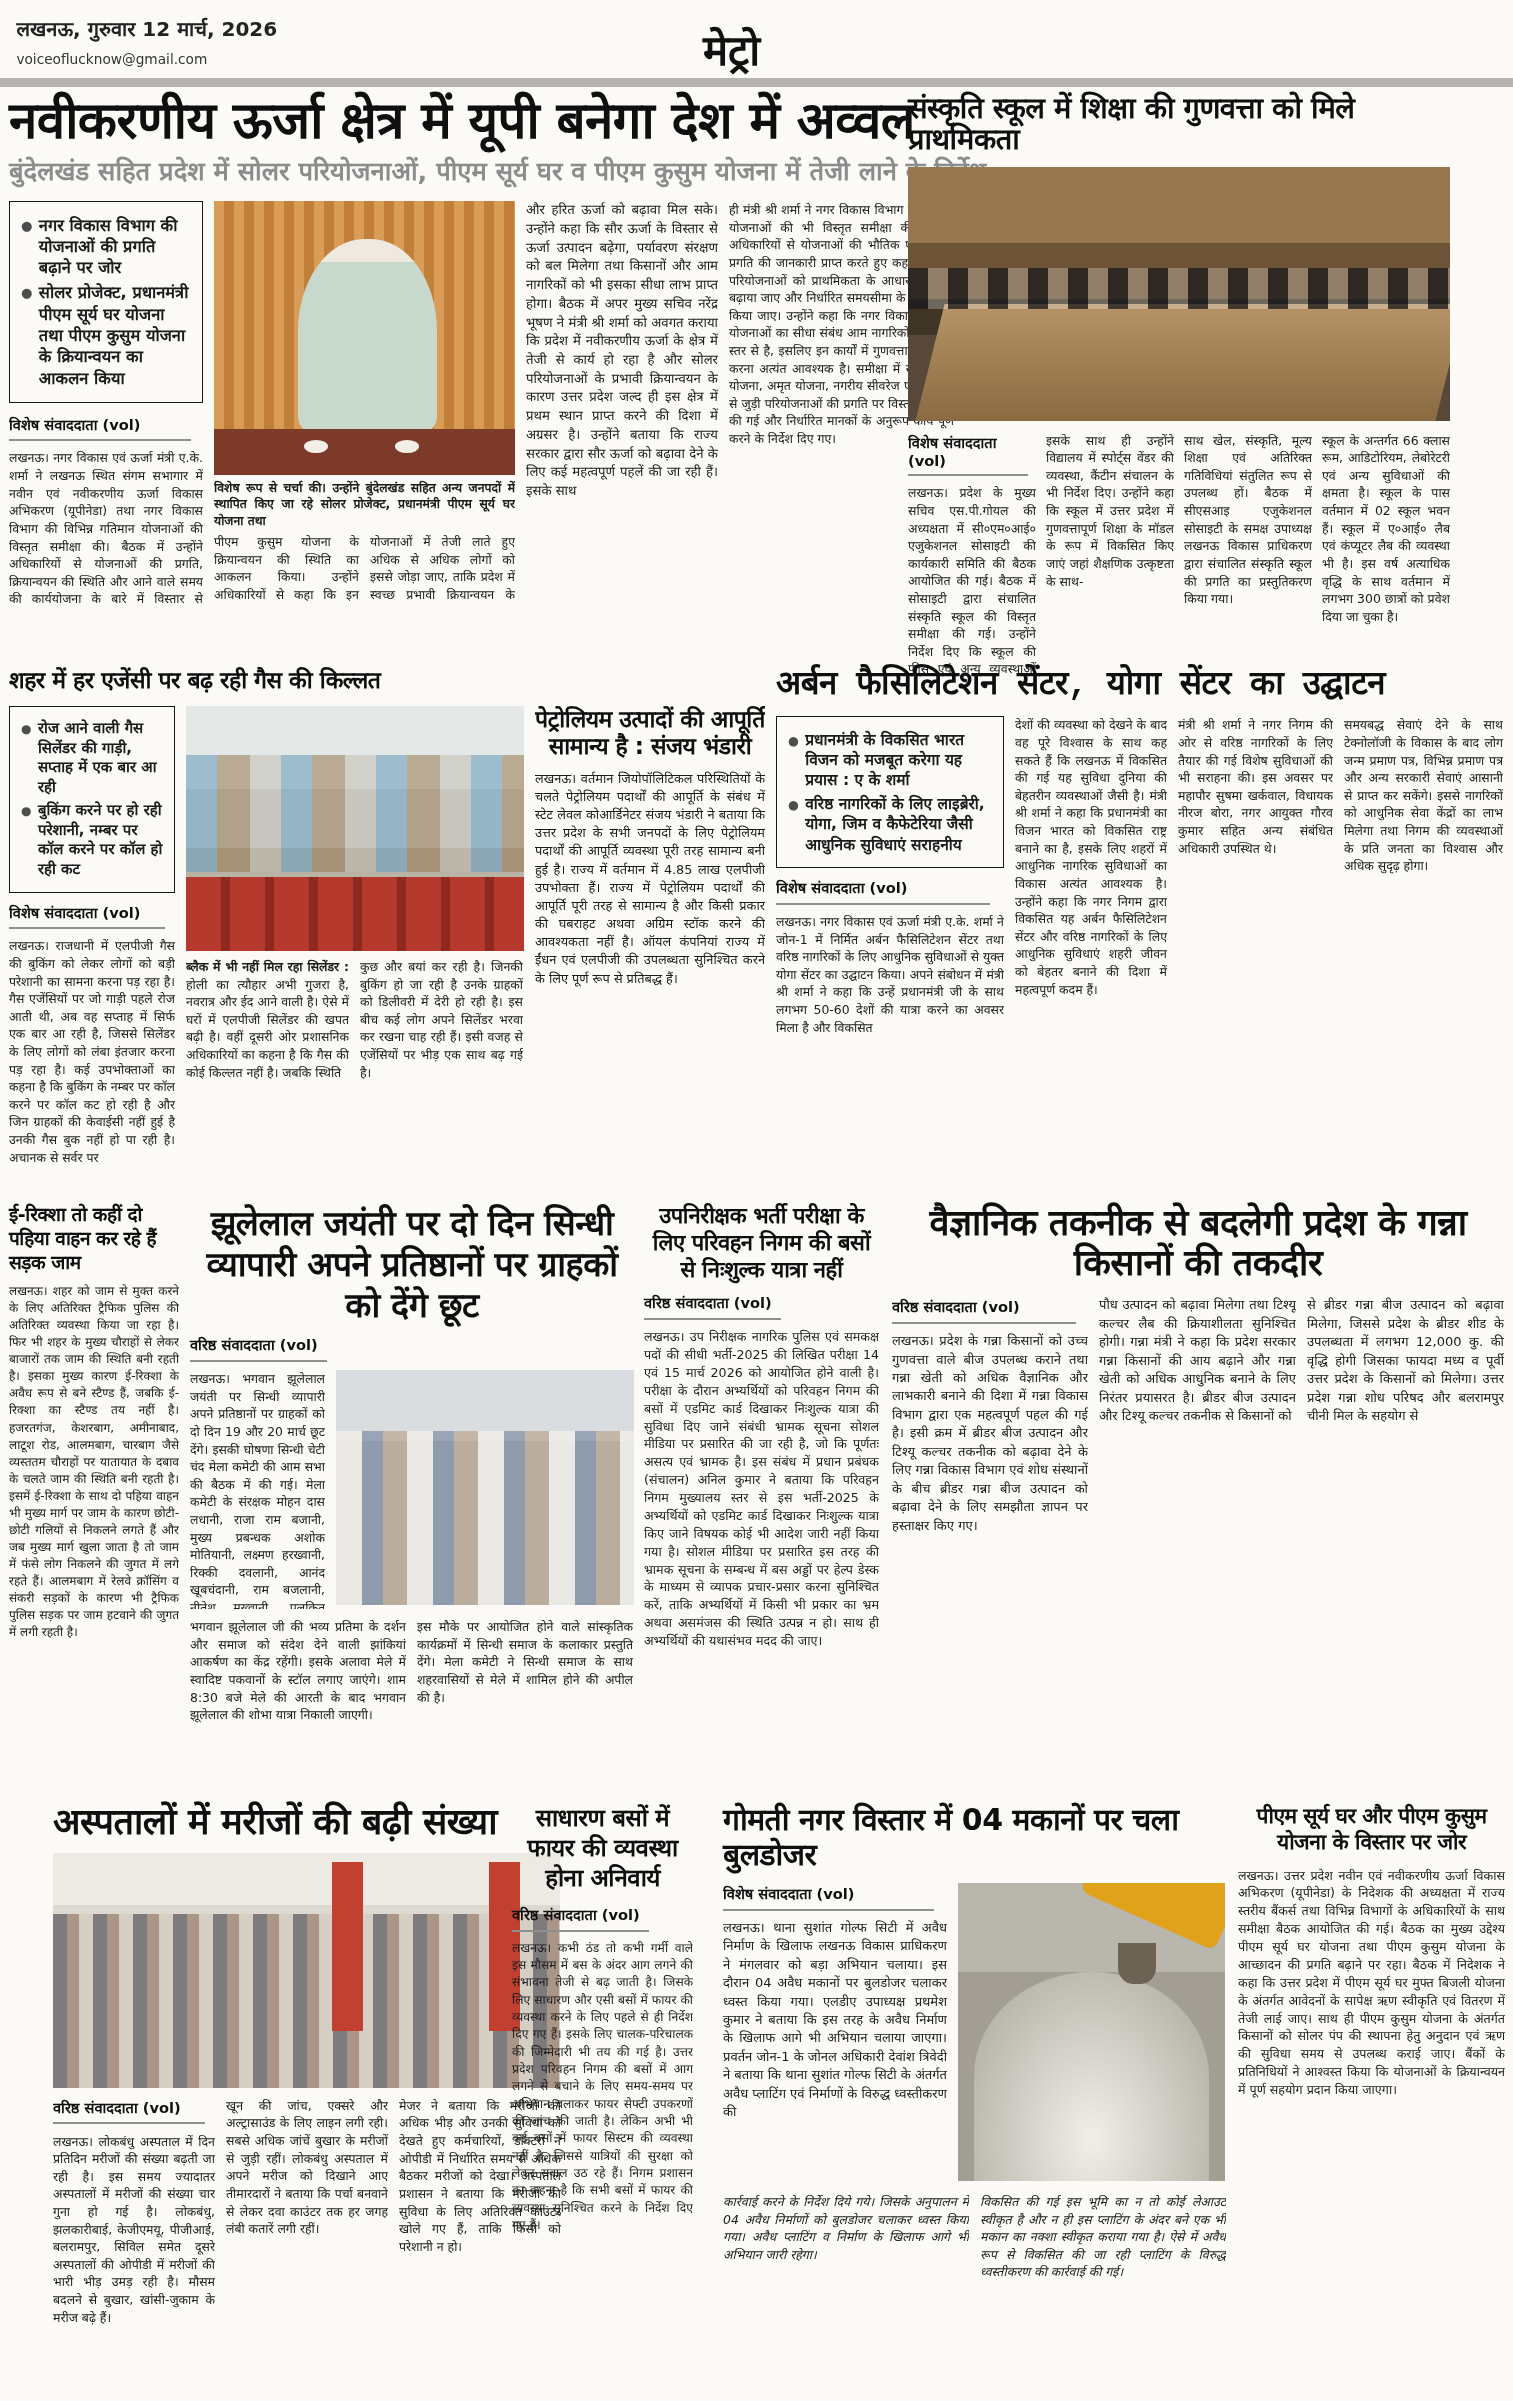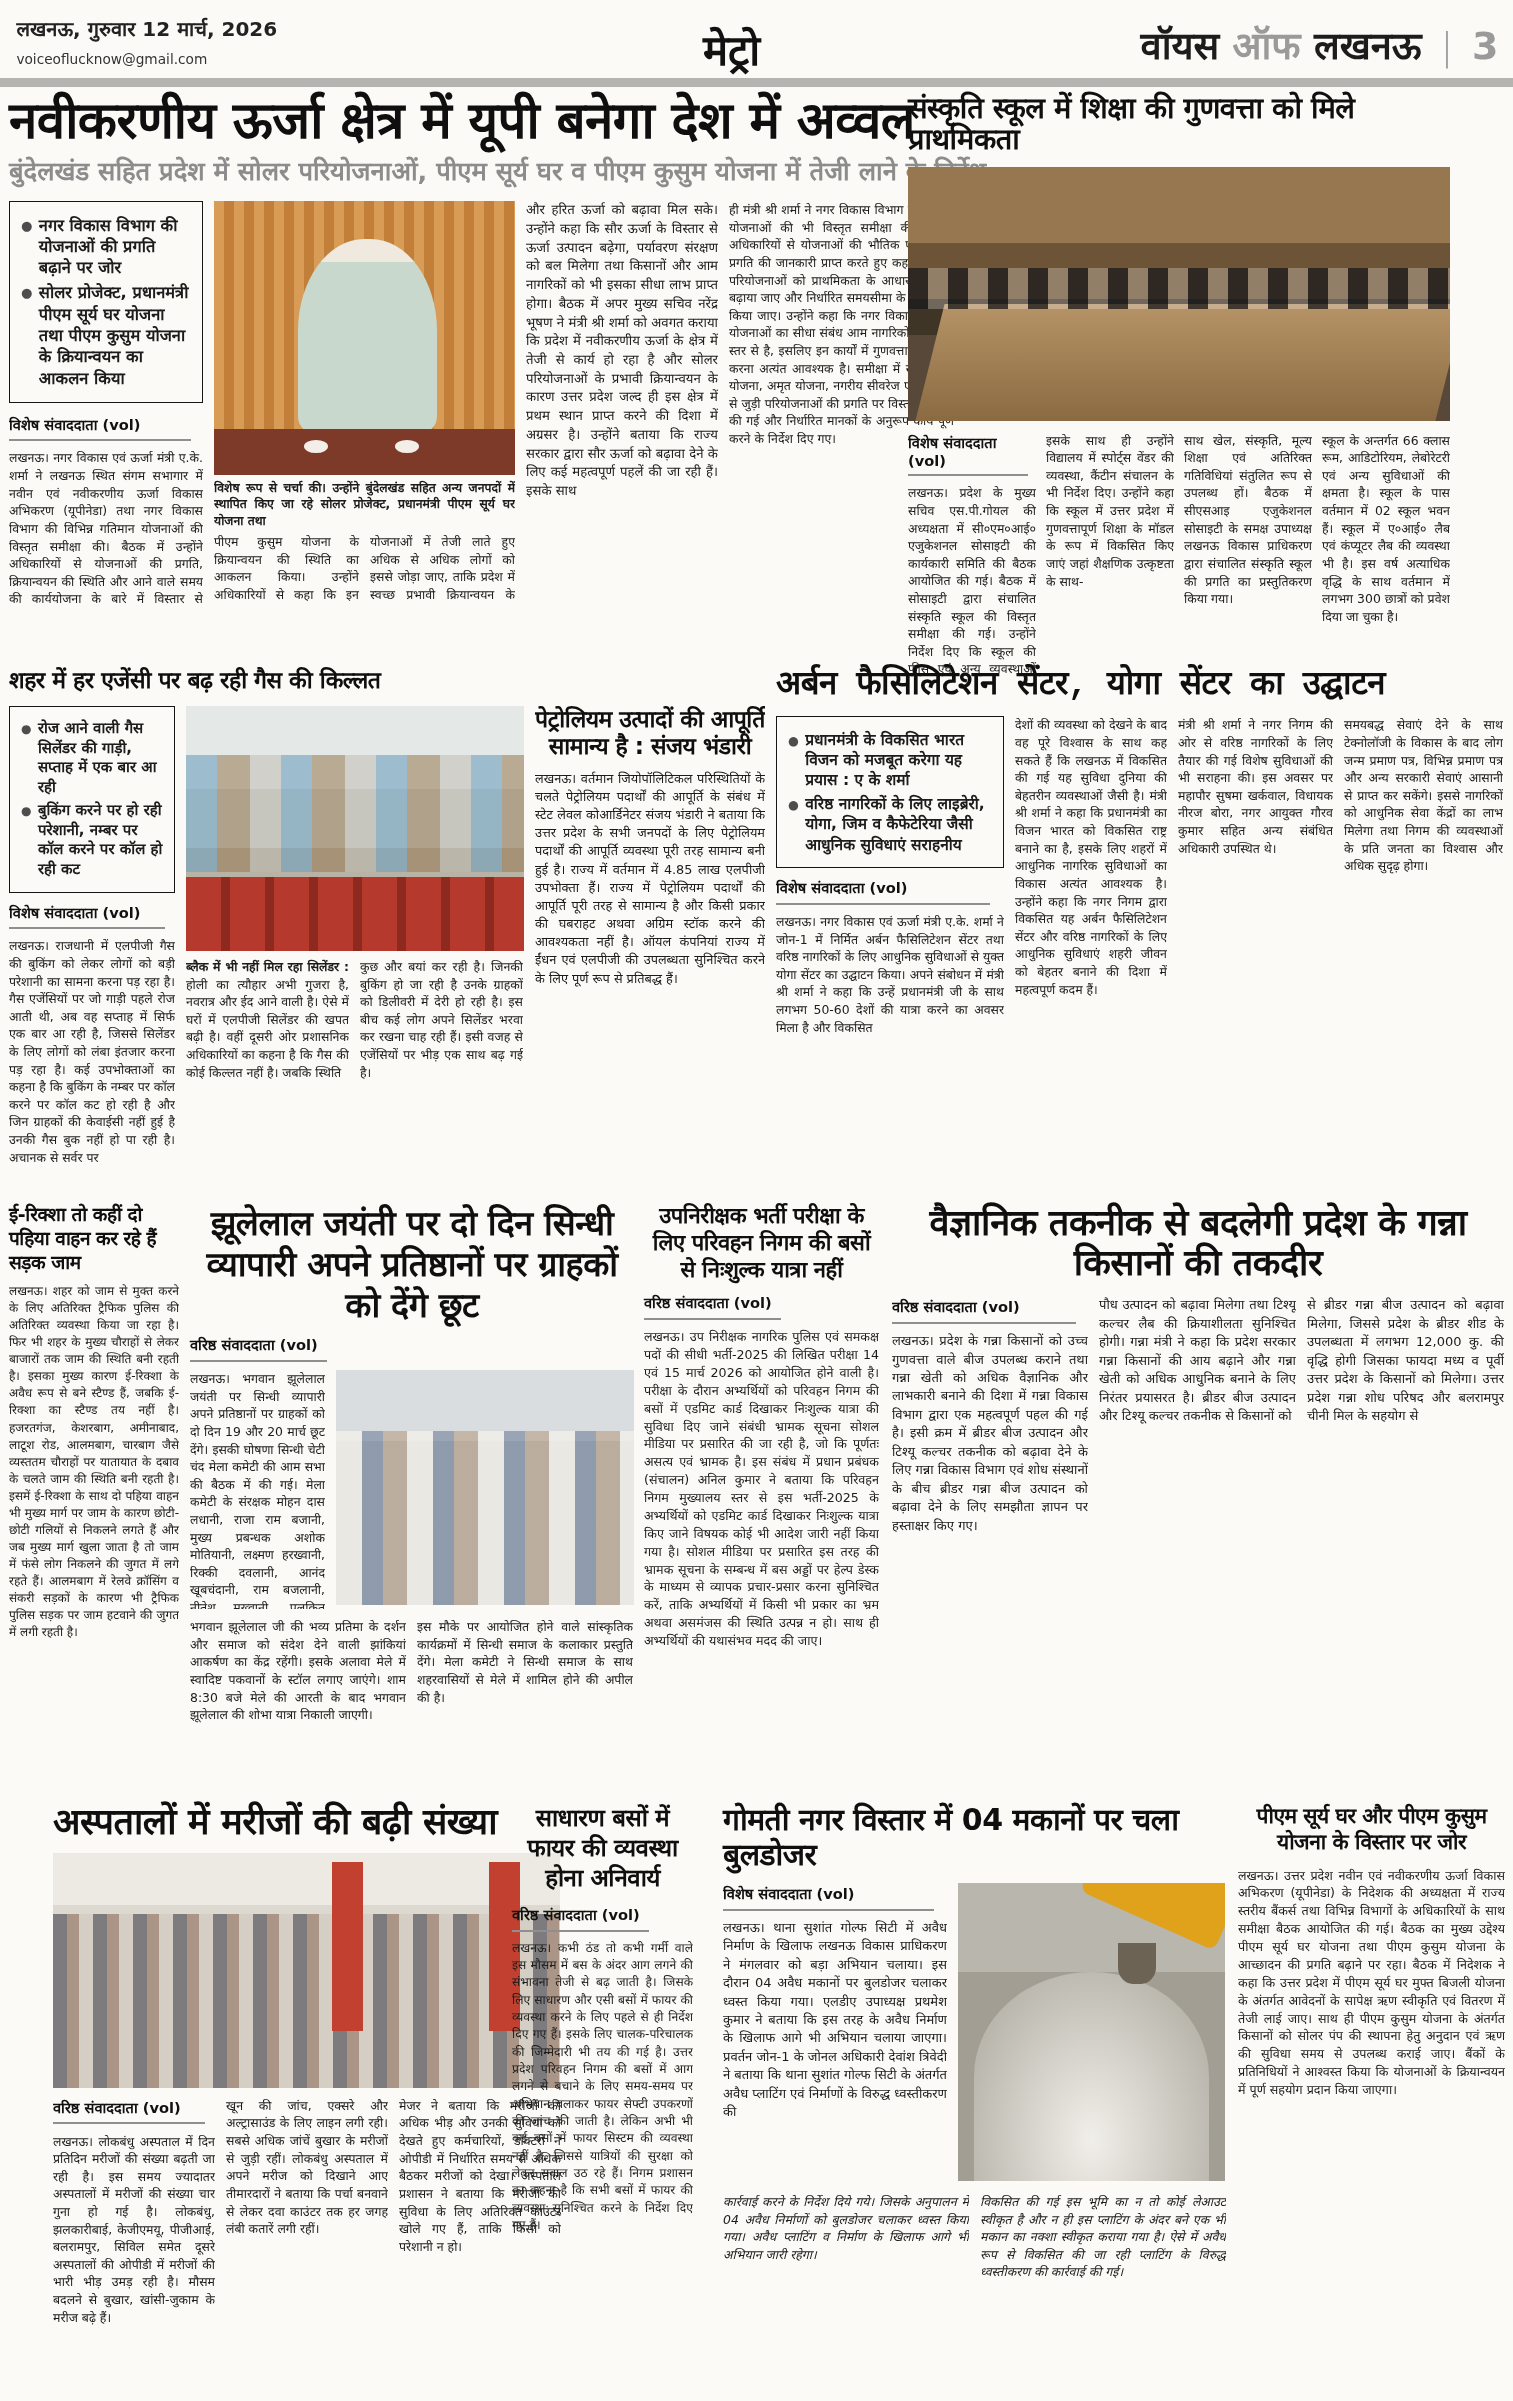--- a/index.html
+++ b/index.html
@@ -62,27 +62,20 @@
 </head>
 <body>
 
 <div class="page">
 
   <div class="abs" style="left:16.4px;top:14.6px;">
     <div class="hdr-date">लखनऊ, गुरुवार 12 मार्च, 2026</div>
     <div class="hdr-email">voiceoflucknow@gmail.com</div>
   </div>
   <div class="abs hdr-section" style="left:703px;top:20px;">मेट्रो</div>
-  <div class="abs masthead" style="right:14.6px;top:18px;">
-    <span>वॉयस</span>
-    <span class="gray">ऑफ</span>
-    <span>लखनऊ</span>
-    <span class="sep">|</span>
-    <span class="gray">3</span>
-  </div>
   <div class="abs graybar" style="left:0;top:78px;width:1513px;height:9px;"></div>
 
   <div class="abs" style="left:9px;top:93px;width:942px;height:564px;">
     <div class="headline" style="font-size:51px;white-space:nowrap;">नवीकरणीय ऊर्जा क्षेत्र में यूपी बनेगा देश में अव्वल</div>
     <div class="subhead" style="font-size:25.6px;margin-top:9px;white-space:nowrap;">बुंदेलखंड सहित प्रदेश में सोलर परियोजनाओं, पीएम सूर्य घर व पीएम कुसुम योजना में तेजी लाने के निर्देश</div>
     <div style="display:grid;grid-template-columns:194px 301px 192px 225px;gap:11px;margin-top:14.6px;height:409px;">
       <div style="overflow:hidden;">
         <div class="bbox" style="font-size:16.4px;">
           <div class="bi">
               <span class="dot">●</span>

